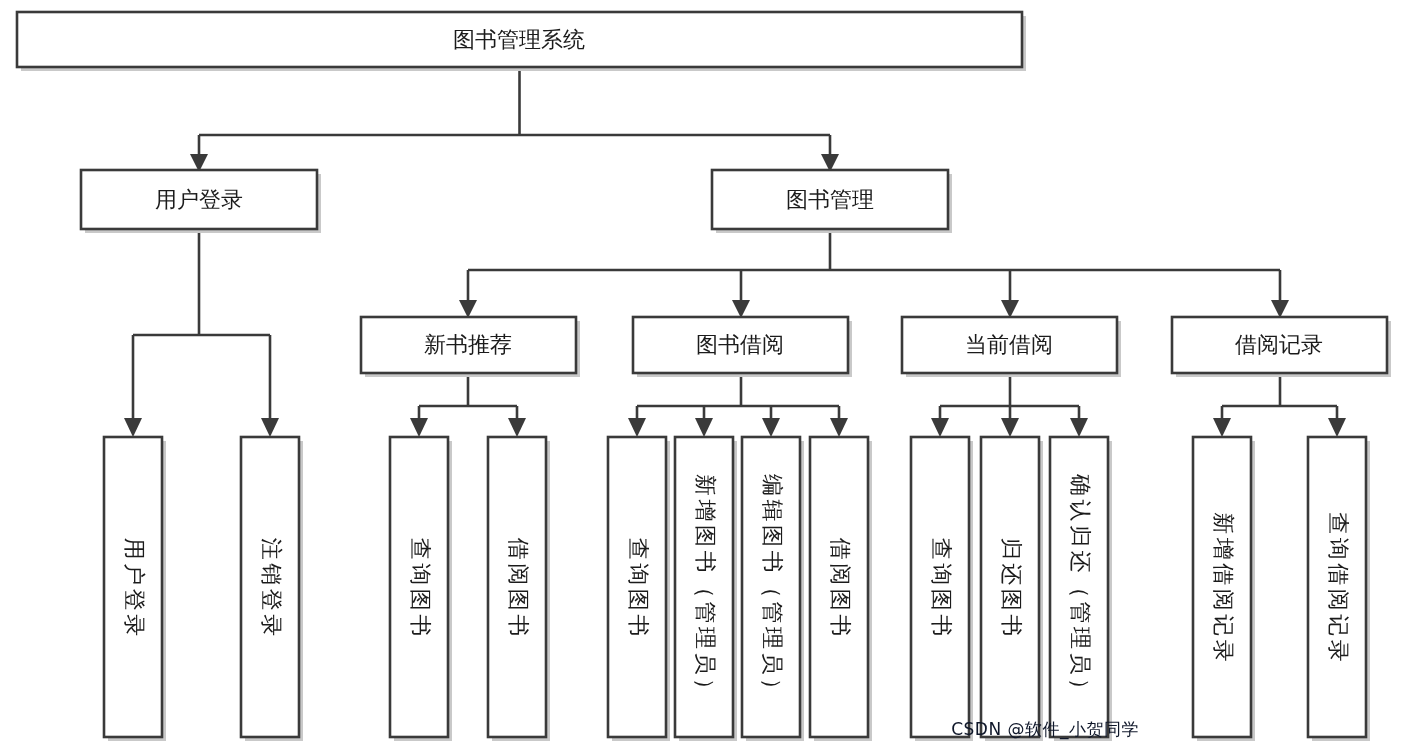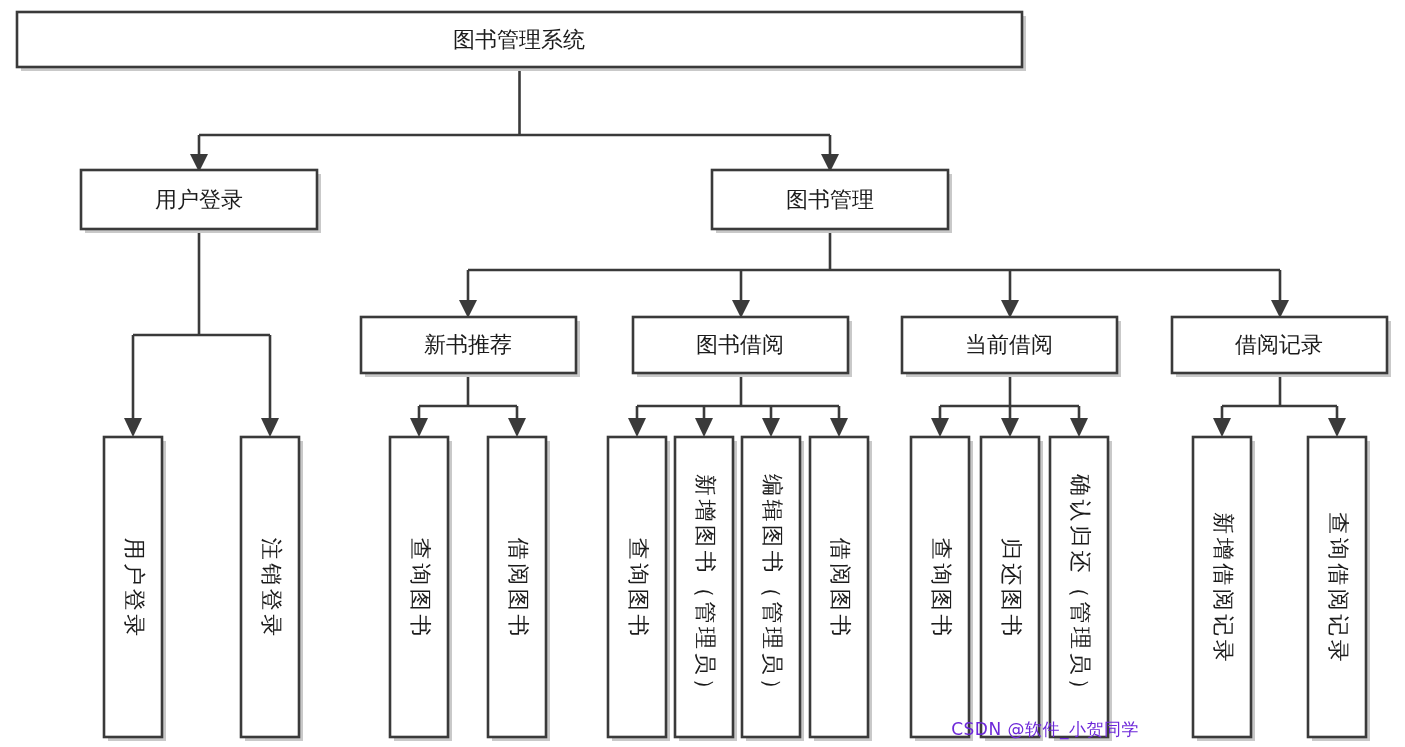--- a/index.html
+++ b/index.html
@@ -57,21 +57,21 @@
     font-family: "DejaVu Sans", "Liberation Sans", sans-serif;
     font-size: 22px;
     text-anchor: middle;
   }
   .watermark {
     position: absolute;
     right: 8px;
     bottom: 6px;
     font-family: "DejaVu Sans", "Liberation Sans", sans-serif;
     font-size: 17px;
-    color: #6d28d9;
+    color: #0f172a;
     letter-spacing: 0.5px;
     white-space: nowrap;
     user-select: none;
   }
 </style>
 </head>
 <body>
 
 <div id="diagram-root">
   <svg class="diagram" viewBox="0 0 1405 747" xmlns="http://www.w3.org/2000/svg">

